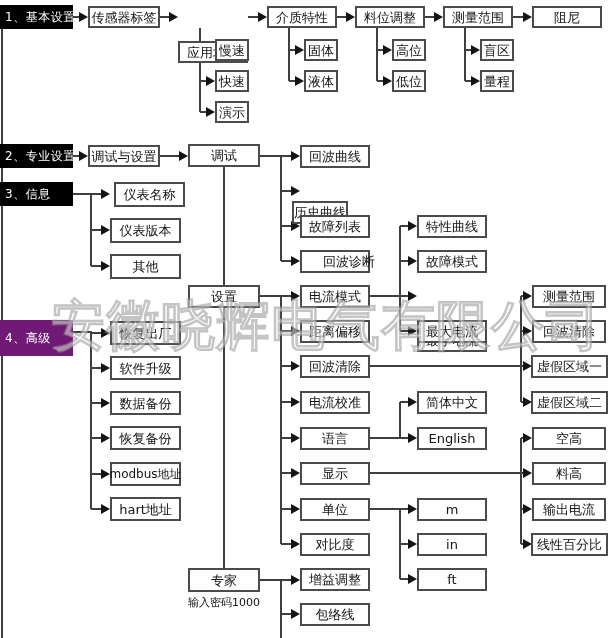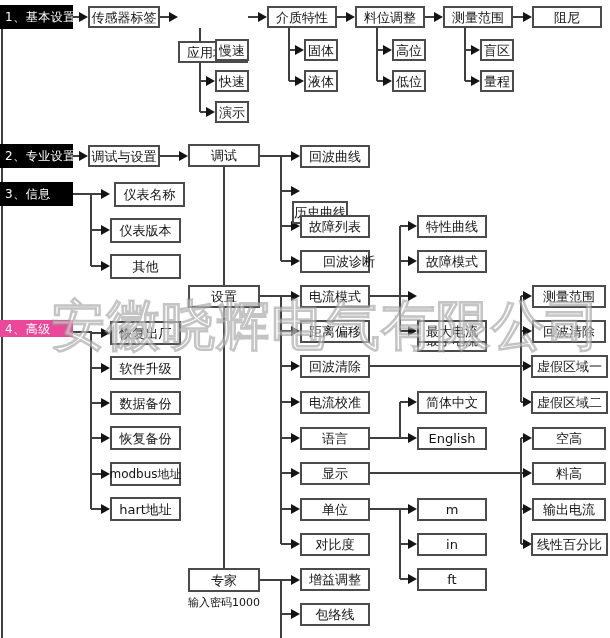--- a/index.html
+++ b/index.html
@@ -231,21 +231,21 @@
       <div class="node" style="left: 531px; top: 391px; width: 77px; height: 23px; border-color: rgb(75, 75, 75);">虚假区域二</div>
       <div class="node" style="left: 417px; top: 391px; width: 70px; height: 23px; border-color: rgb(75, 75, 75);">简体中文</div>
       <div class="node" style="left: 417px; top: 427px; width: 70px; height: 23px; border-color: rgb(75, 75, 75);">English</div>
       <div class="node" style="left: 532px; top: 427px; width: 74px; height: 23px; border-color: rgb(75, 75, 75);">空高</div>
       <div class="node" style="left: 532px; top: 462px; width: 74px; height: 23px; border-color: rgb(75, 75, 75);">料高</div>
       <div class="node" style="left: 532px; top: 498px; width: 74px; height: 23px; border-color: rgb(75, 75, 75);">输出电流</div>
       <div class="node" style="left: 531px; top: 533px; width: 77px; height: 23px; border-color: rgb(75, 75, 75);">线性百分比</div>
       <div class="node" style="left: 417px; top: 498px; width: 70px; height: 23px; border-color: rgb(75, 75, 75);">m</div>
       <div class="node" style="left: 417px; top: 533px; width: 70px; height: 23px; border-color: rgb(75, 75, 75);">in</div>
       <div class="node" style="left: 417px; top: 568px; width: 70px; height: 23px; border-color: rgb(75, 75, 75);">ft</div>
-      <div class="node section" style="left: 0px; top: 320px; width: 73px; height: 17px; background: #ec4899; color: rgb(255, 255, 255);">4、高级</div>
+      <div class="node section" style="left: 0px; top: 320px; width: 73px; height: 36px; background: #701a75; color: rgb(255, 255, 255);">4、高级</div>
       <div class="node" style="left: 110px; top: 321px; width: 71px; height: 24px; border-color: rgb(75, 75, 75);">恢复出厂</div>
       <div class="node" style="left: 110px; top: 356px; width: 71px; height: 24px; border-color: rgb(75, 75, 75);">软件升级</div>
       <div class="node" style="left: 110px; top: 391px; width: 71px; height: 24px; border-color: rgb(75, 75, 75);">数据备份</div>
       <div class="node" style="left: 110px; top: 426px; width: 71px; height: 24px; border-color: rgb(75, 75, 75);">恢复备份</div>
       <div class="node tight" style="left: 110px; top: 462px; width: 71px; height: 24px; border-color: rgb(75, 75, 75);">modbus地址</div>
       <div class="node" style="left: 110px; top: 497px; width: 71px; height: 24px; border-color: rgb(75, 75, 75); text-align: center;">hart地址</div>
       <div class="node" style="left: 188px; top: 568px; width: 72px; height: 24px; border-color: rgb(75, 75, 75);">专家</div>
       <div class="node" style="left: 300px; top: 568px; width: 70px; height: 23px; border-color: rgb(75, 75, 75);">增益调整</div>
       <div class="node" style="left: 300px; top: 603px; width: 70px; height: 23px; border-color: rgb(75, 75, 75);">包络线</div>
     </div>

